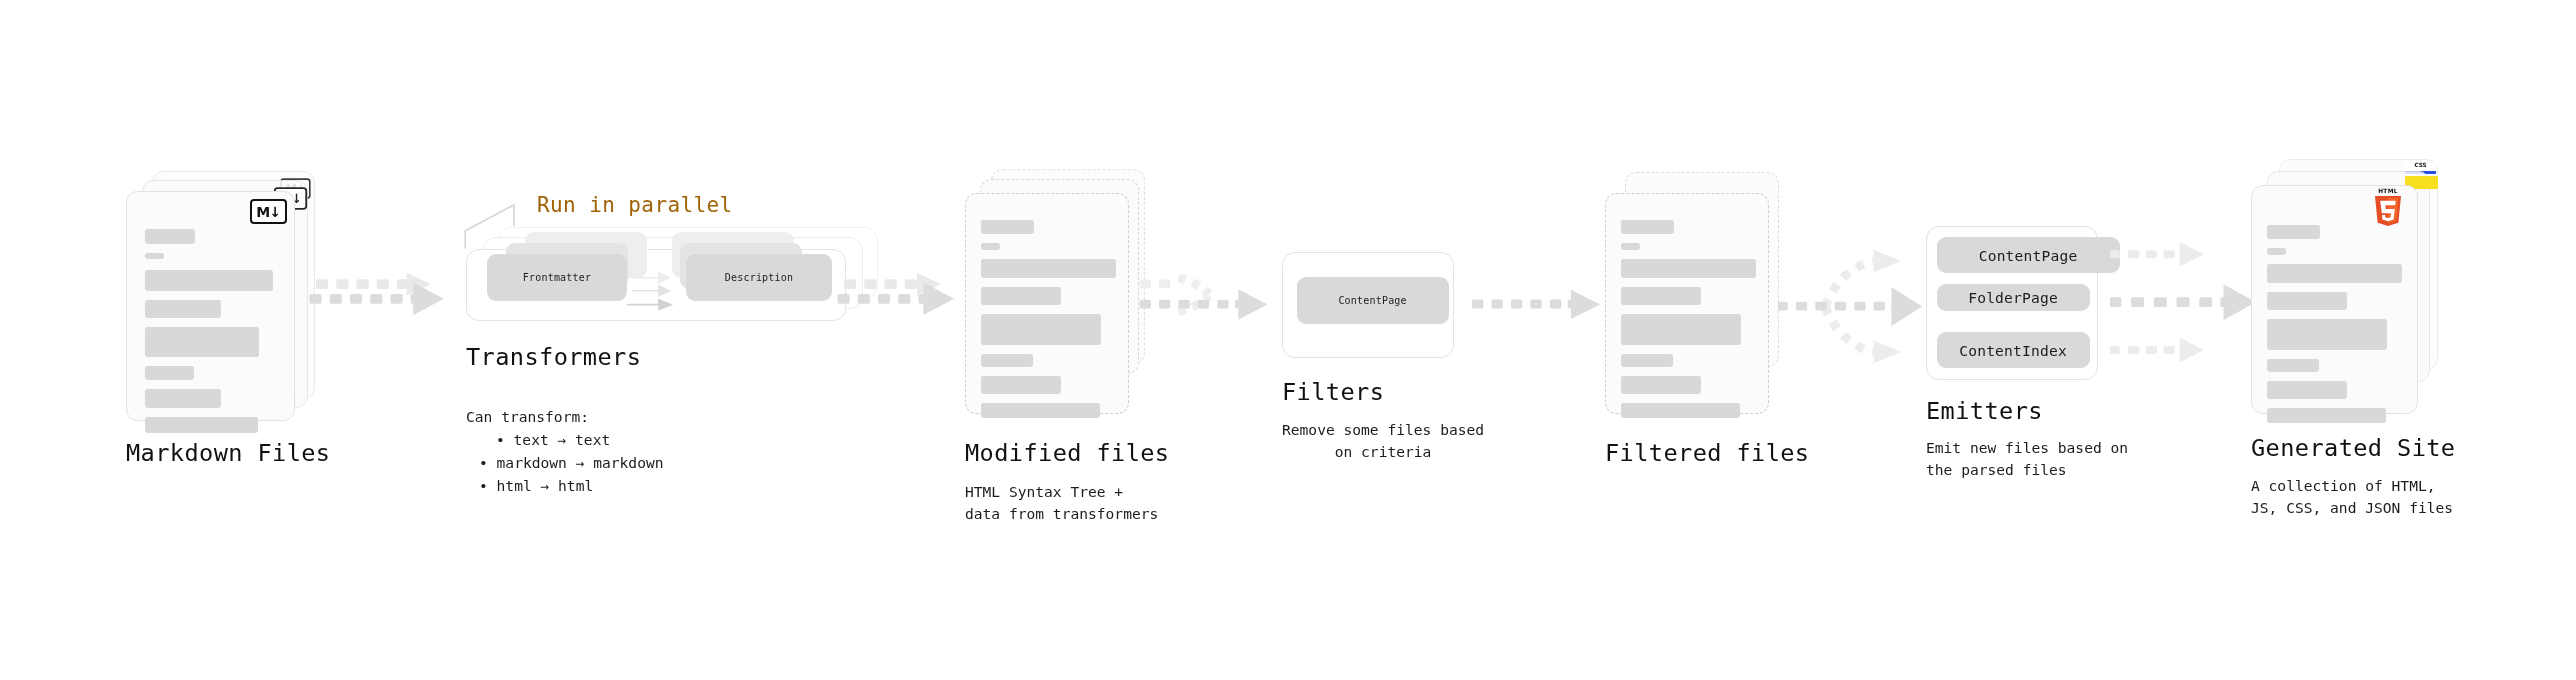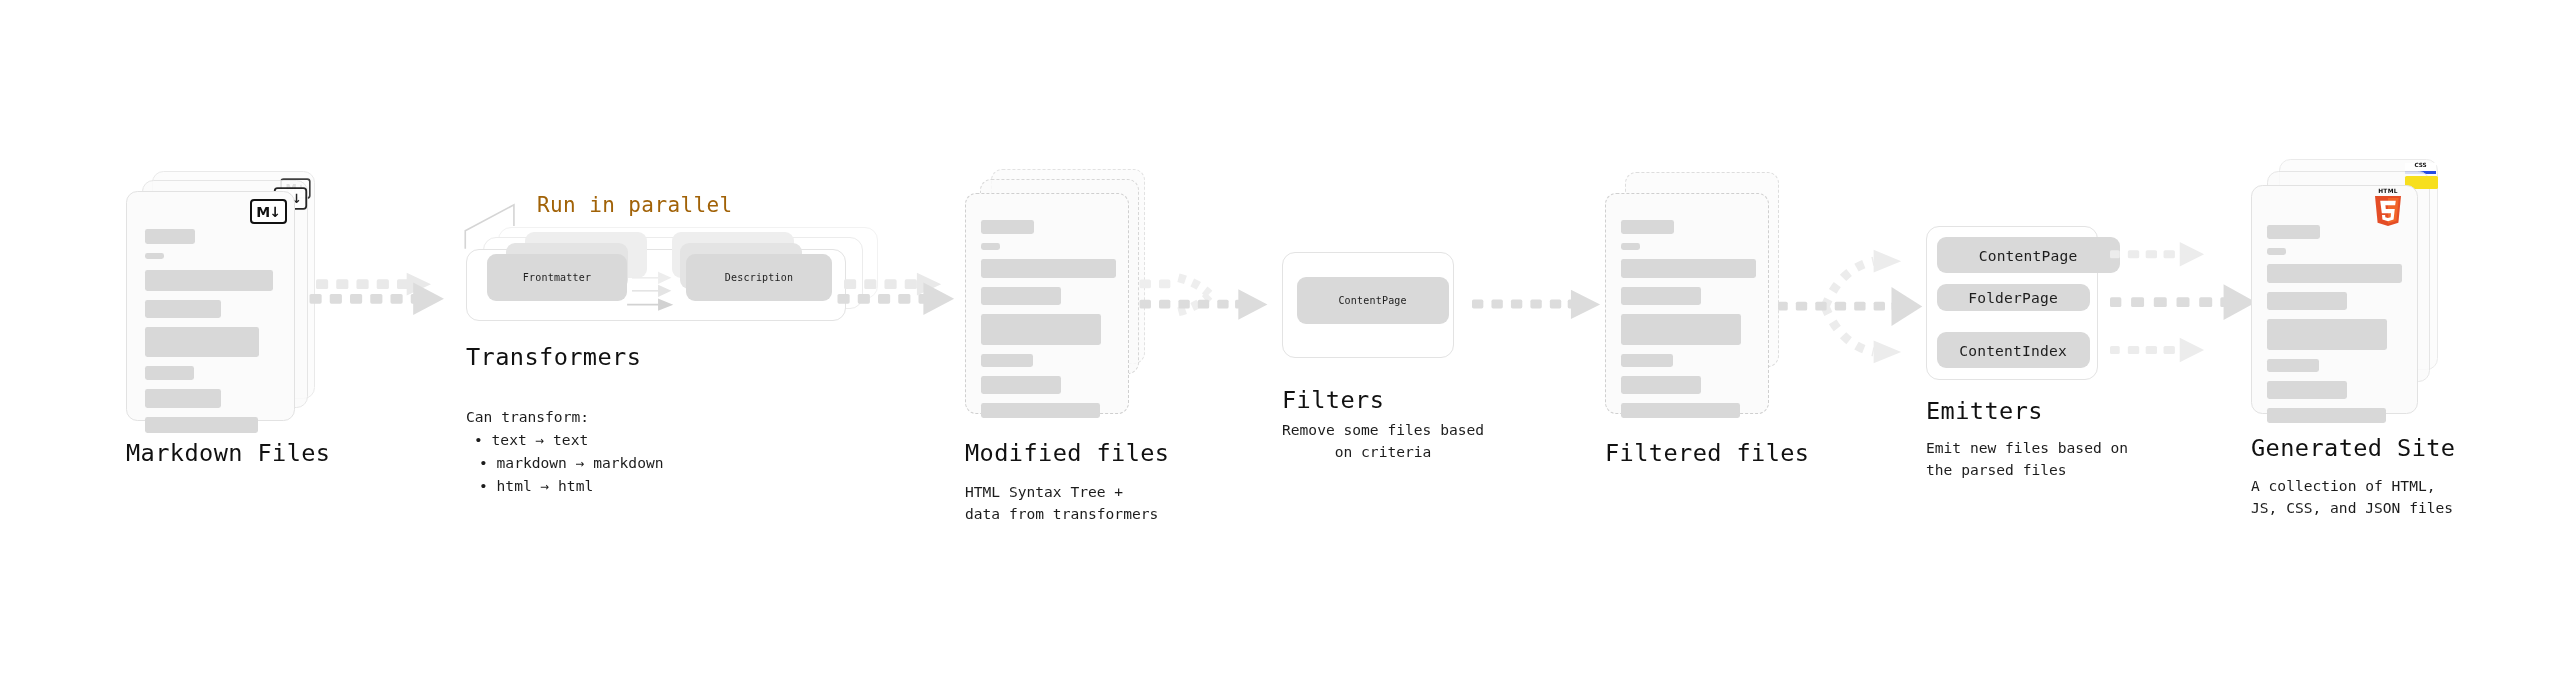--- a/index.html
+++ b/index.html
@@ -133,21 +133,21 @@
       <line x1="-6" y1="45" x2="36" y2="45"></line>
         <path d="M33 39 L48 45 L33 51 Z"></path>
     </g>
   </svg>
 
   <div class="pill p0" style="left:35px;top:254px;width:140px;height:47px;">Frontmatter</div>
   <div class="pill p0" style="left:234px;top:254px;width:146px;height:47px;">Description</div>
 
   <div class="title" style="left:14px;top:343px;">Transformers</div>
   <div class="sub" style="left:14px;top:406px;text-align:center;">Can transform:</div>
-  <div class="sub" style="left:22px;top:429px;">• text → text</div>
+  <div class="sub" style="left:44px;top:429px;">• text → text</div>
   <div class="sub" style="left:27px;top:452px;">• markdown → markdown</div>
   <div class="sub" style="left:27px;top:475px;">• html → html</div>
 </div>
 
 <svg style="left:837px;top:268px;width:163px;height:81px;" viewBox="0 0 200 100" width="163" height="81">
   <g fill="#e9e9e9">
     <rect x="8" y="14" width="15" height="12" rx="2"></rect>
       <rect x="33" y="14" width="15" height="12" rx="2"></rect>
     <rect x="58" y="14" width="15" height="12" rx="2"></rect>
       <rect x="83" y="14" width="15" height="12" rx="2"></rect>
@@ -199,21 +199,21 @@
       <rect x="72" y="49" width="14" height="11" rx="2"></rect>
     <rect x="96" y="49" width="14" height="11" rx="2"></rect>
       <rect x="118" y="49" width="10" height="11" rx="2"></rect>
     <path d="M122 36 L158 55 L122 74 Z"></path>
   </g>
 </svg>
 
 <div class="stage" style="left:1282px;">
   <div class="gbox front" style="left:0px;top:252px;width:172px;height:106px;"></div>
   <div class="pill p0" style="left:14.6px;top:277px;width:152px;height:47px;">ContentPage</div>
-  <div class="title" style="left:0px;top:378px;margin-top:8px;">Filters</div>
+  <div class="title" style="left:0px;top:378px;">Filters</div>
   <div class="sub" style="left:0px;top:419px;text-align:center;">Remove some files based
 on criteria</div>
 </div>
 
 <svg style="left:1472px;top:288px;width:146px;height:49px;" viewBox="0 0 180 60" width="146" height="49">
   <g fill="#dcdcdc">
     <rect x="0" y="14" width="14" height="11" rx="2"></rect>
       <rect x="24" y="14" width="14" height="11" rx="2"></rect>
     <rect x="48" y="14" width="14" height="11" rx="2"></rect>
       <rect x="72" y="14" width="14" height="11" rx="2"></rect>

